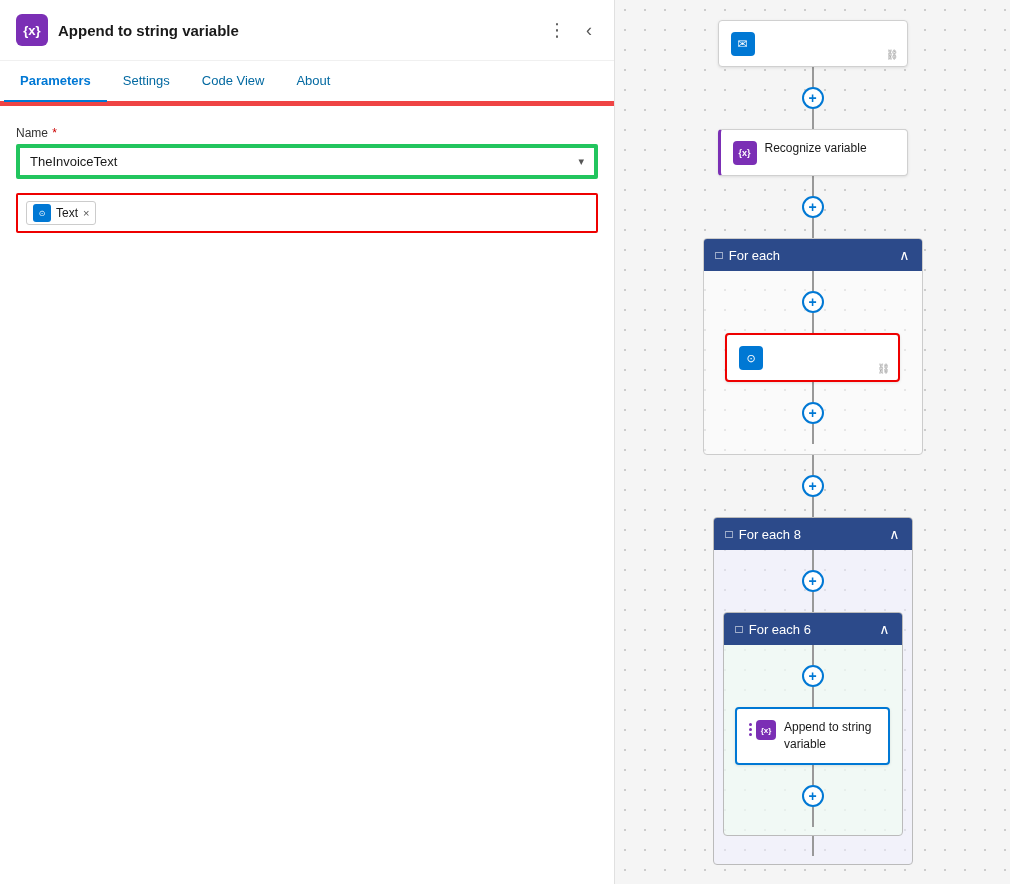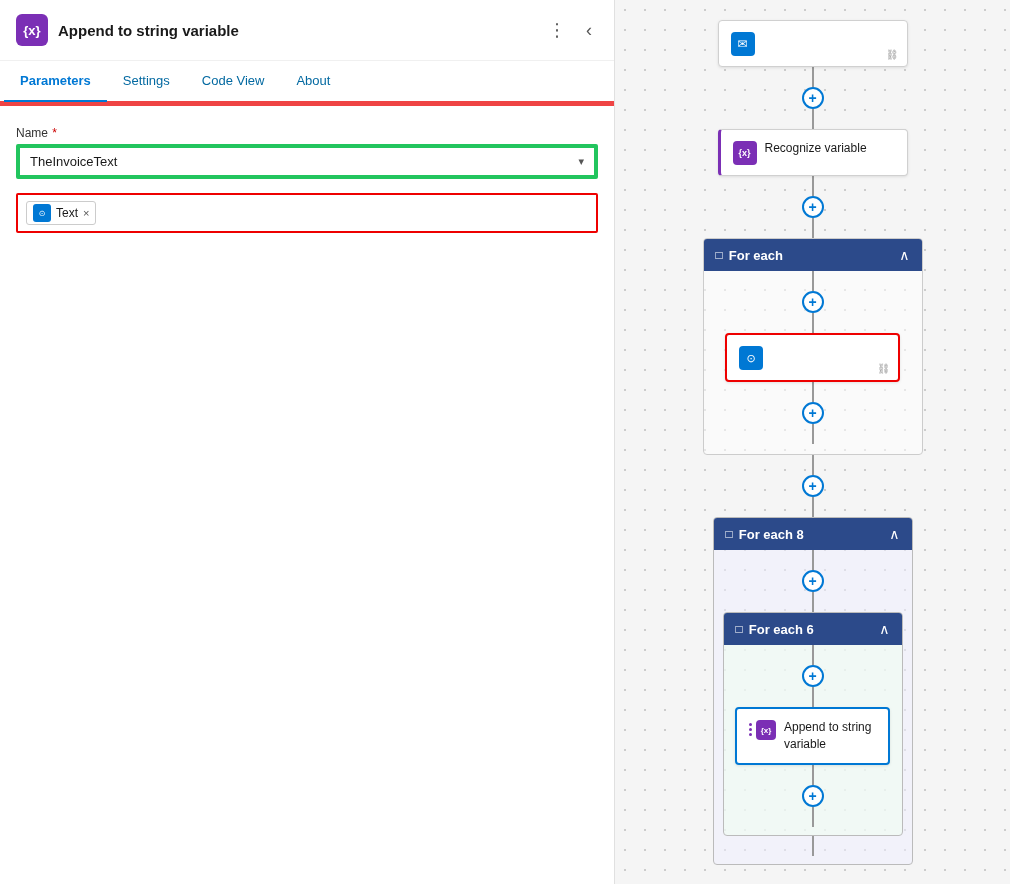--- a/index.html
+++ b/index.html
@@ -281,21 +281,21 @@
 
     .foreach-header-left {
       display: flex;
       align-items: center;
       gap: 6px;
     }
 
     .foreach-title {
       color: white;
       font-size: 13px;
-      font-weight: 700;
+      font-weight: 400;
     }
 
     .foreach-collapse {
       color: white;
       font-size: 14px;
       cursor: pointer;
     }
 
     .foreach-icon {
       color: white;

